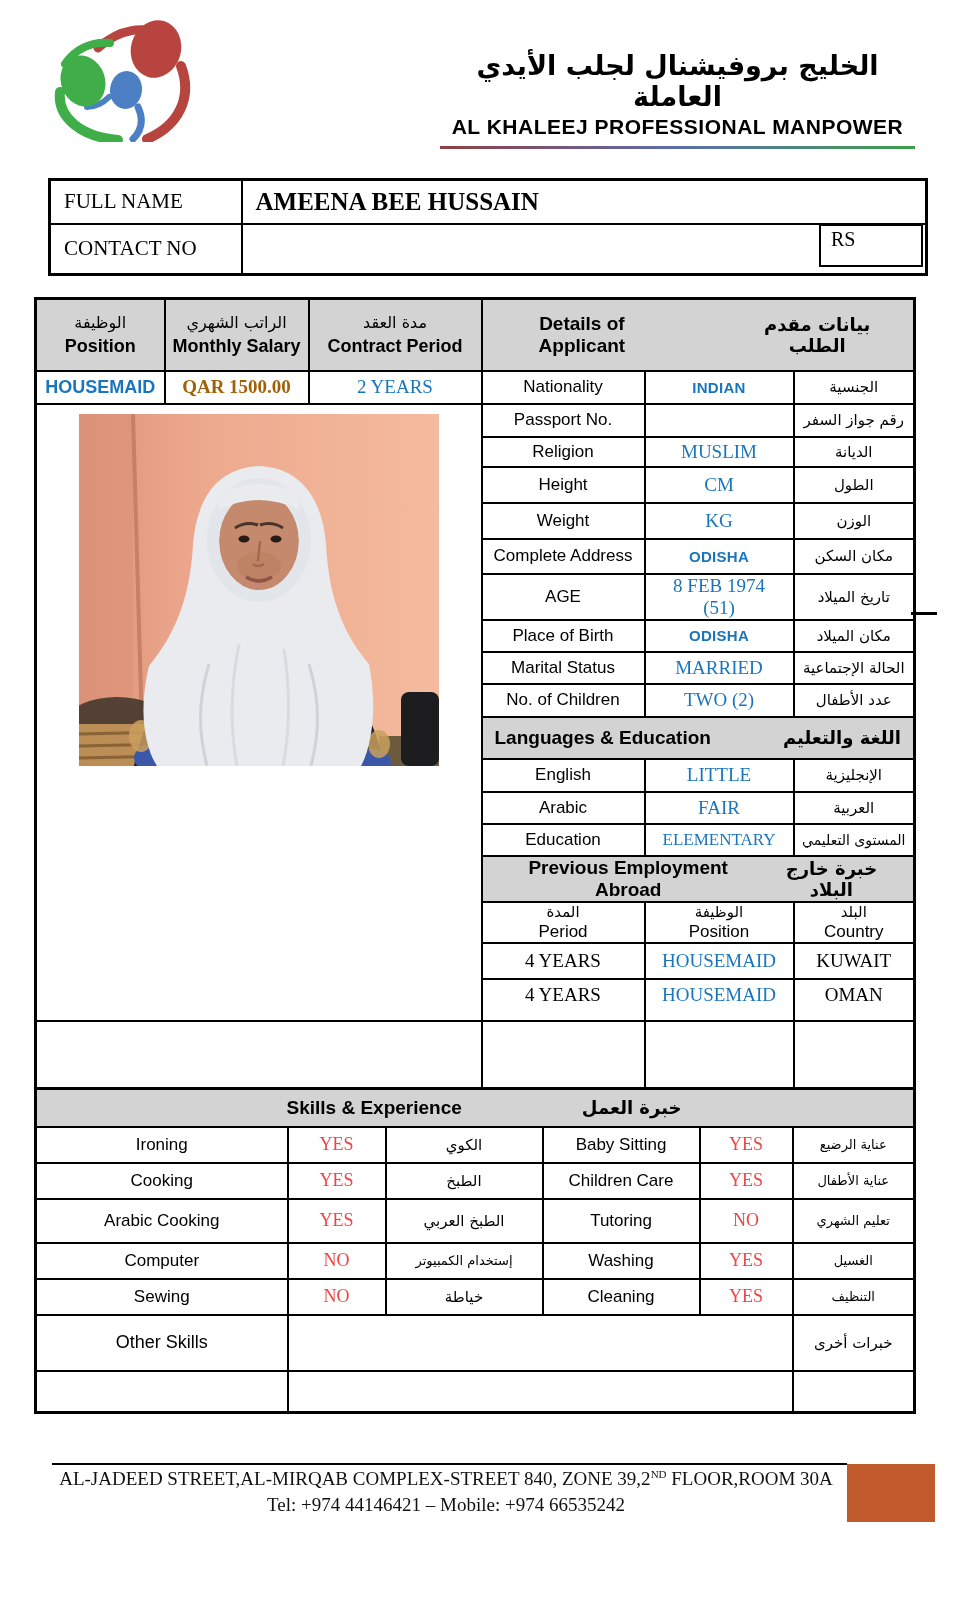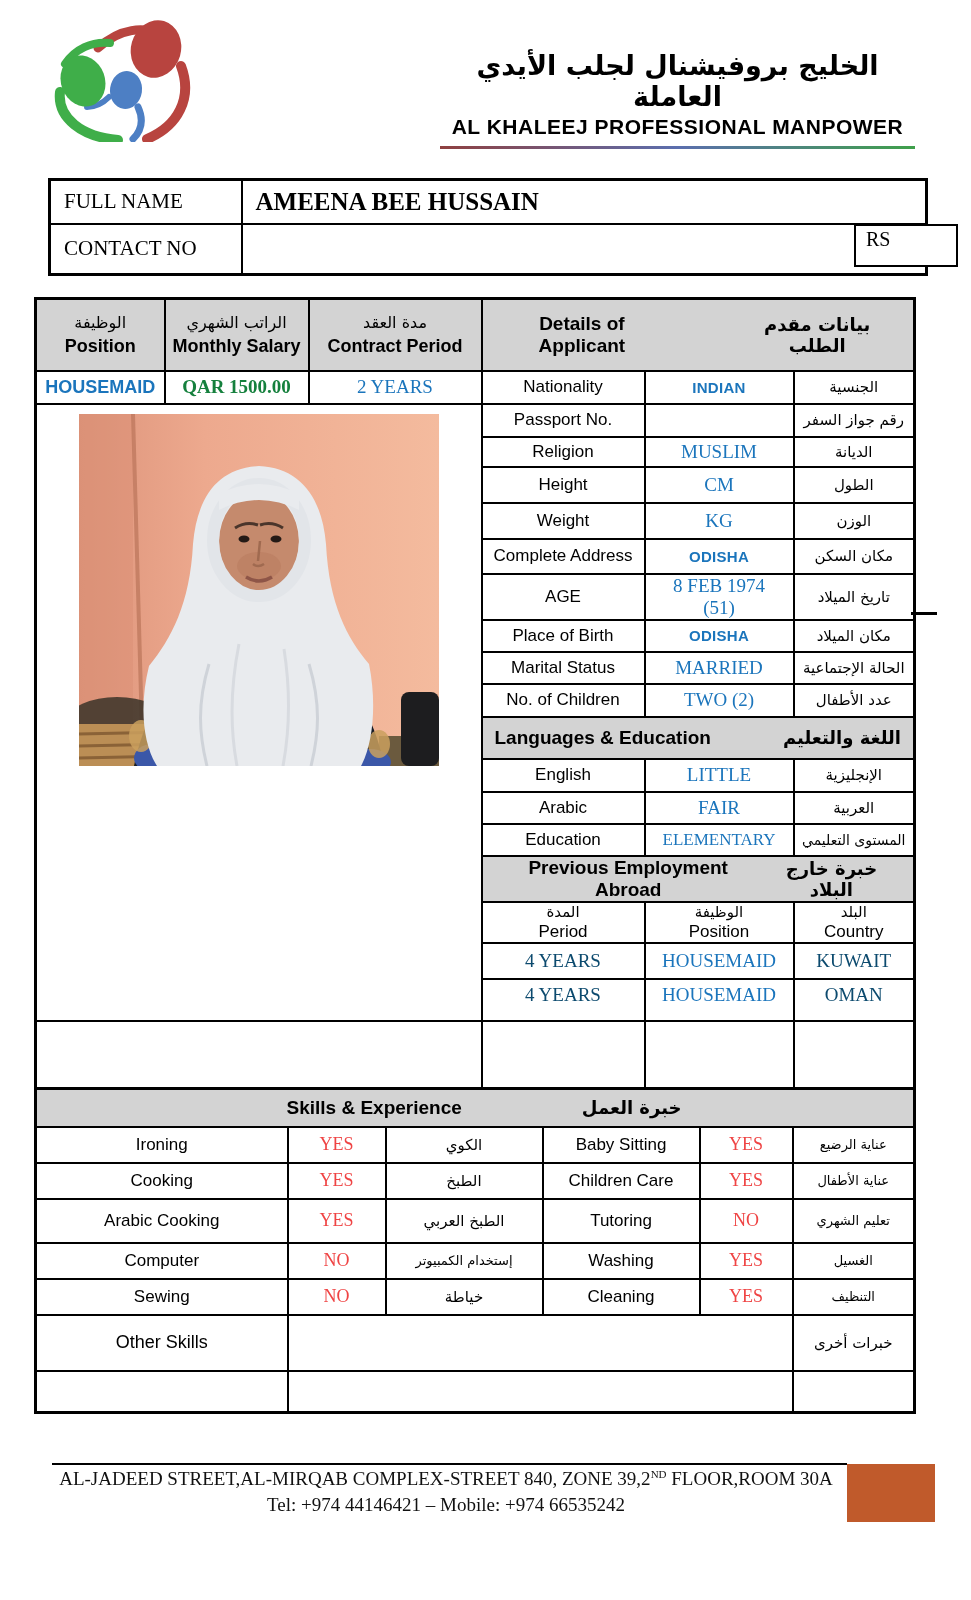--- a/index.html
+++ b/index.html
@@ -11,36 +11,36 @@
   .outer{border:3px solid #000;}
   .gray{background:#d3d3d3;}
   .ar{font-family:"DejaVu Sans",sans-serif;}
   
   .title-ar{font-size:27px;font-weight:bold;text-align:center;}
   .title-en{font-size:21px;font-weight:bold;letter-spacing:.5px;text-align:center;margin-top:3px;}
   .grad-line{height:3px;background:linear-gradient(90deg,#8f4040 0%,#5b6eae 50%,#3fa04a 100%);margin-top:7px;}
   
   .nt td{font-family:"Liberation Serif",serif;font-size:21px;text-align:left;padding-left:13px;}
   .nt .nm{font-size:25px;font-weight:bold;}
-  #rs-box{left:854px;top:224px;width:90px;height:37px;border:2px solid #000;background:#fff;
+  #rs-box{left:819px;top:224px;width:90px;height:37px;border:2px solid #000;background:#fff;
           font-family:"Liberation Serif",serif;font-size:20px;padding-left:10px;padding-top:2px;}
   
   .hcell{display:flex;flex-direction:column;justify-content:center;gap:4px;}
   .h-ar{font-family:"DejaVu Sans",sans-serif;font-size:16px;}
   .h-en{font-size:18px;font-weight:bold;}
   .sec-flex{display:flex;align-items:center;justify-content:space-between;padding:0 12px;}
   .sec-en{font-size:19px;font-weight:bold;}
   .sec-ar{font-family:"DejaVu Sans",sans-serif;font-size:18px;font-weight:bold;}
   .lbl{font-size:17px;}
   .arb{font-family:"DejaVu Sans",sans-serif;font-size:15px;}
   .v-serif{font-family:"Liberation Serif",serif;font-size:19px;color:#1b75bc;white-space:pre-line;}
   .v-sans{font-size:15px;font-weight:bold;color:#1b75bc;letter-spacing:.3px;}
-  .v-blk{font-family:"Liberation Serif",serif;font-size:19px;color:#0c4a6e;border-radius:14px;}
+  .v-blk{font-family:"Liberation Serif",serif;font-size:19px;color:#000000;border-radius:14px;}
   .pos-val{font-size:18px;font-weight:bold;color:#1b75bc;}
-  .sal-val{font-family:"Liberation Serif",serif;font-size:19px;font-weight:bold;color:#15803d;}
+  .sal-val{font-family:"Liberation Serif",serif;font-size:19px;font-weight:bold;color:#a16207;}
   .emp-h{display:flex;flex-direction:column;justify-content:center;gap:1px;}
   .emp-h .a{font-family:"DejaVu Sans",sans-serif;font-size:15px;}
   .emp-h .e{font-size:17px;}
   .photo-cell{vertical-align:top;}
   
   .sk-lbl{font-size:17px;}
   .sk-val{font-family:"Liberation Serif",serif;font-size:18px;color:#ef4444;}
   .other-lbl{font-size:18px;}
   
   #f-line{left:52px;top:1463px;width:795px;height:2px;background:#000;}

